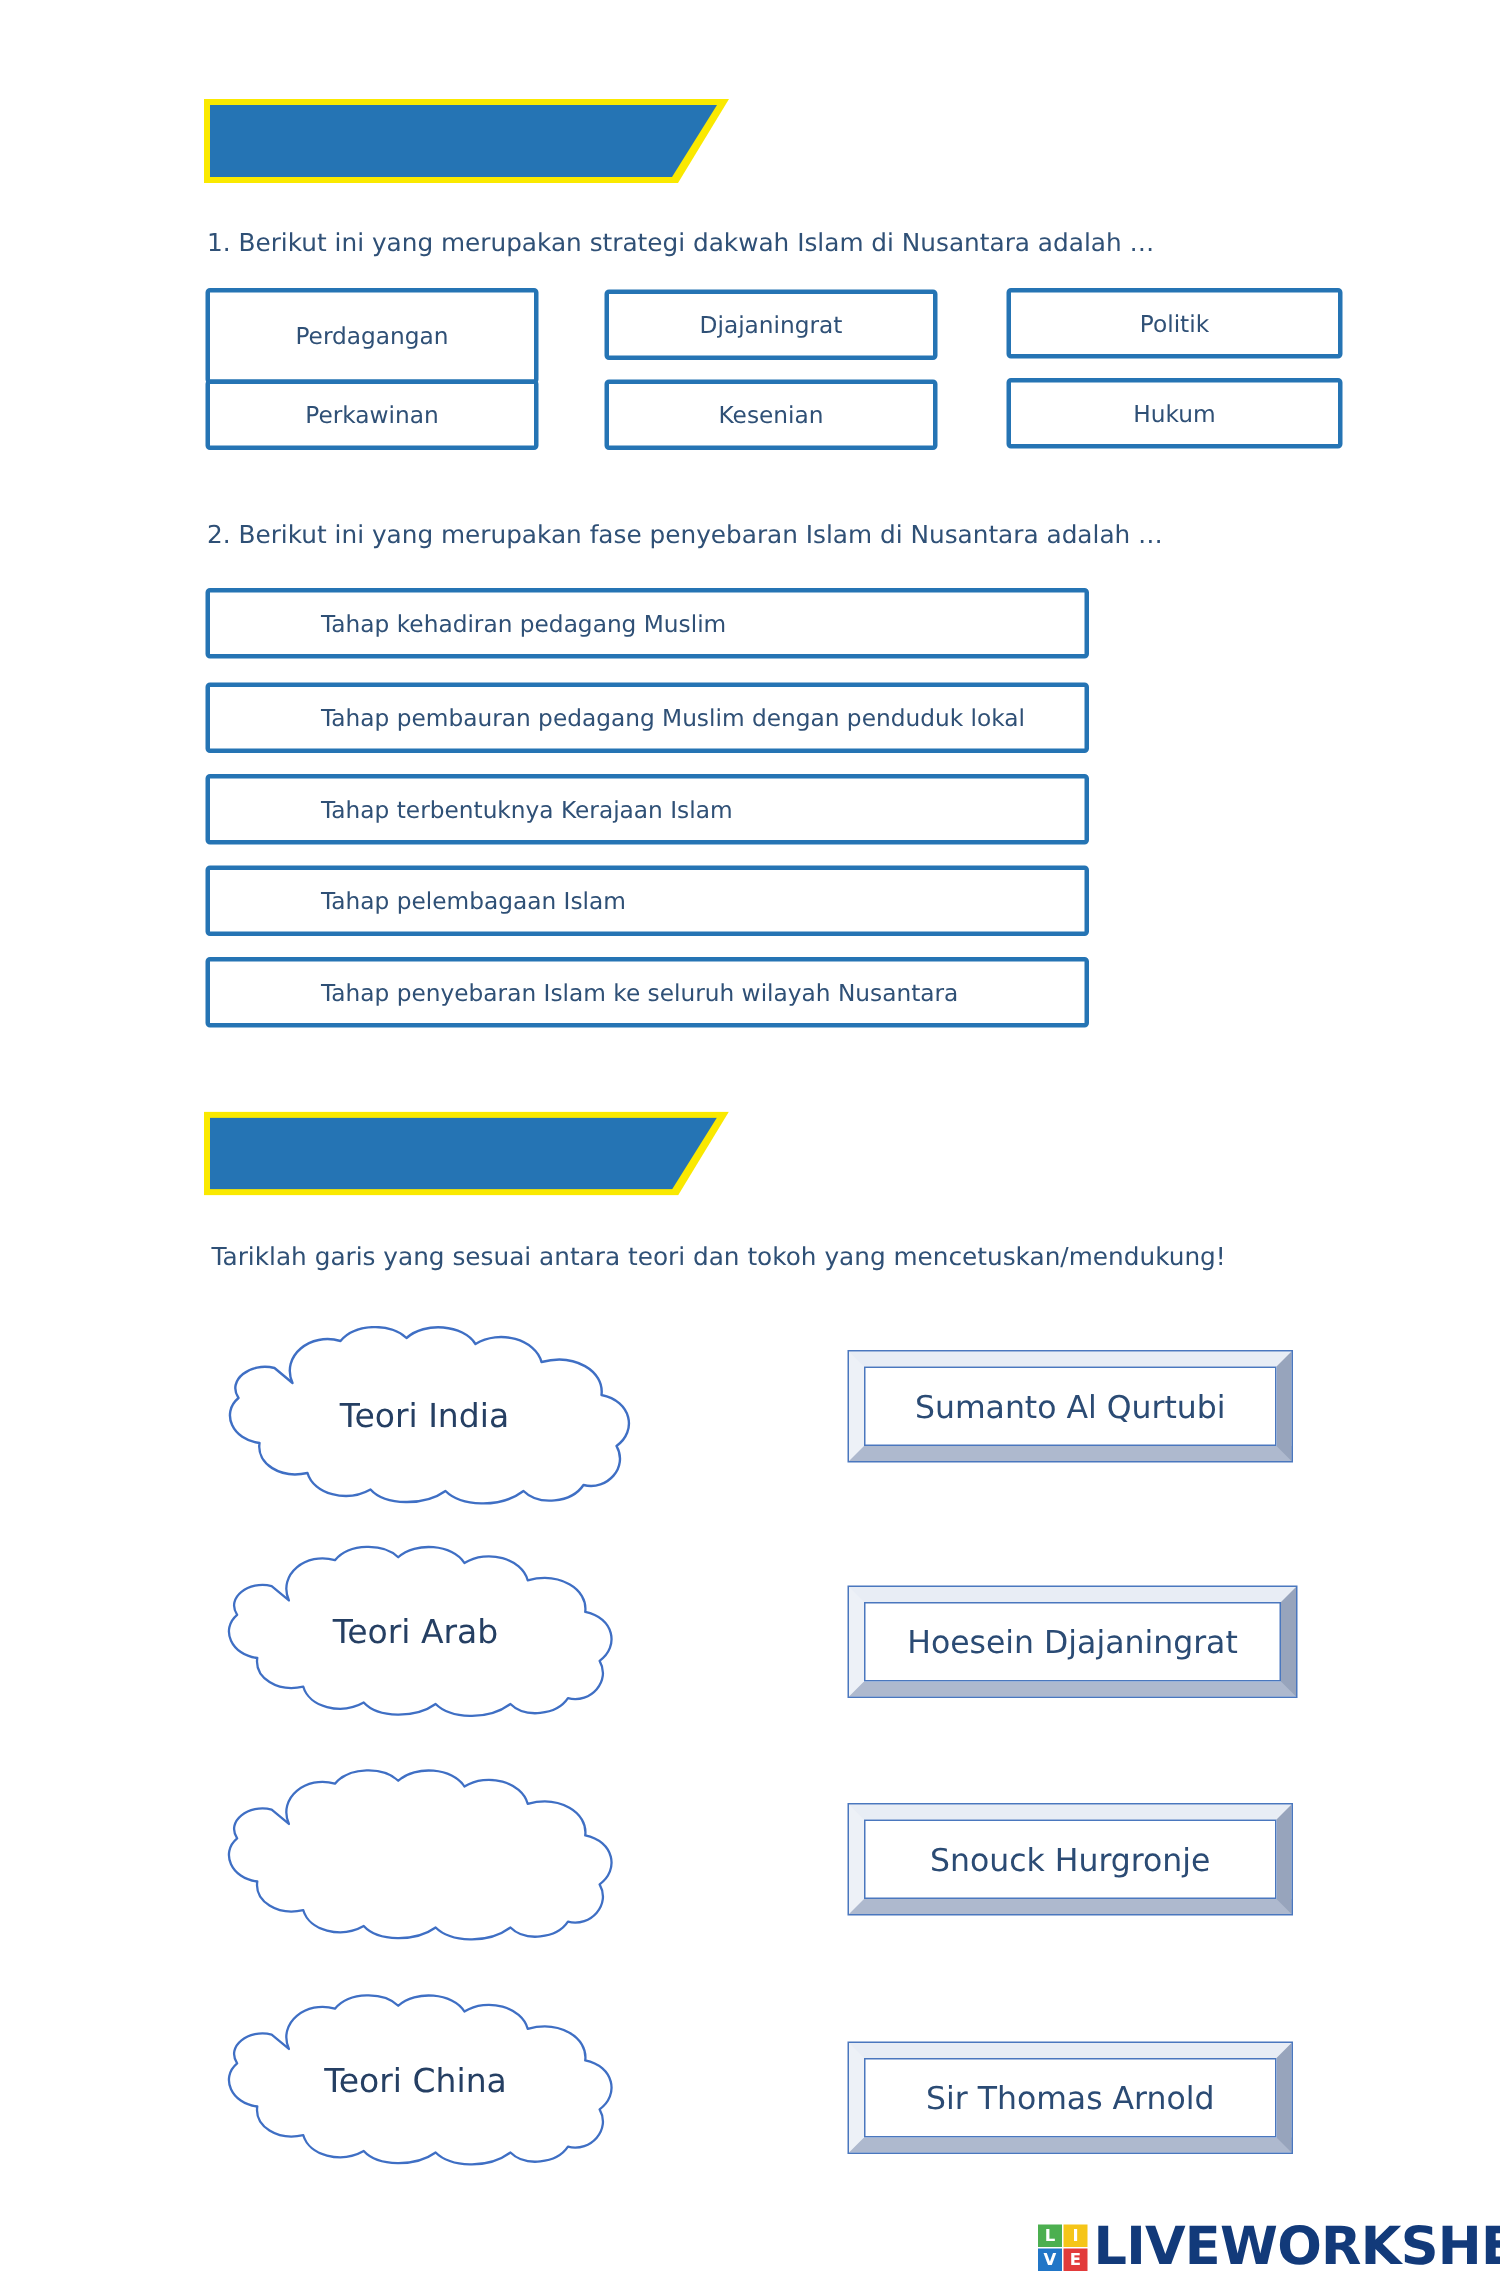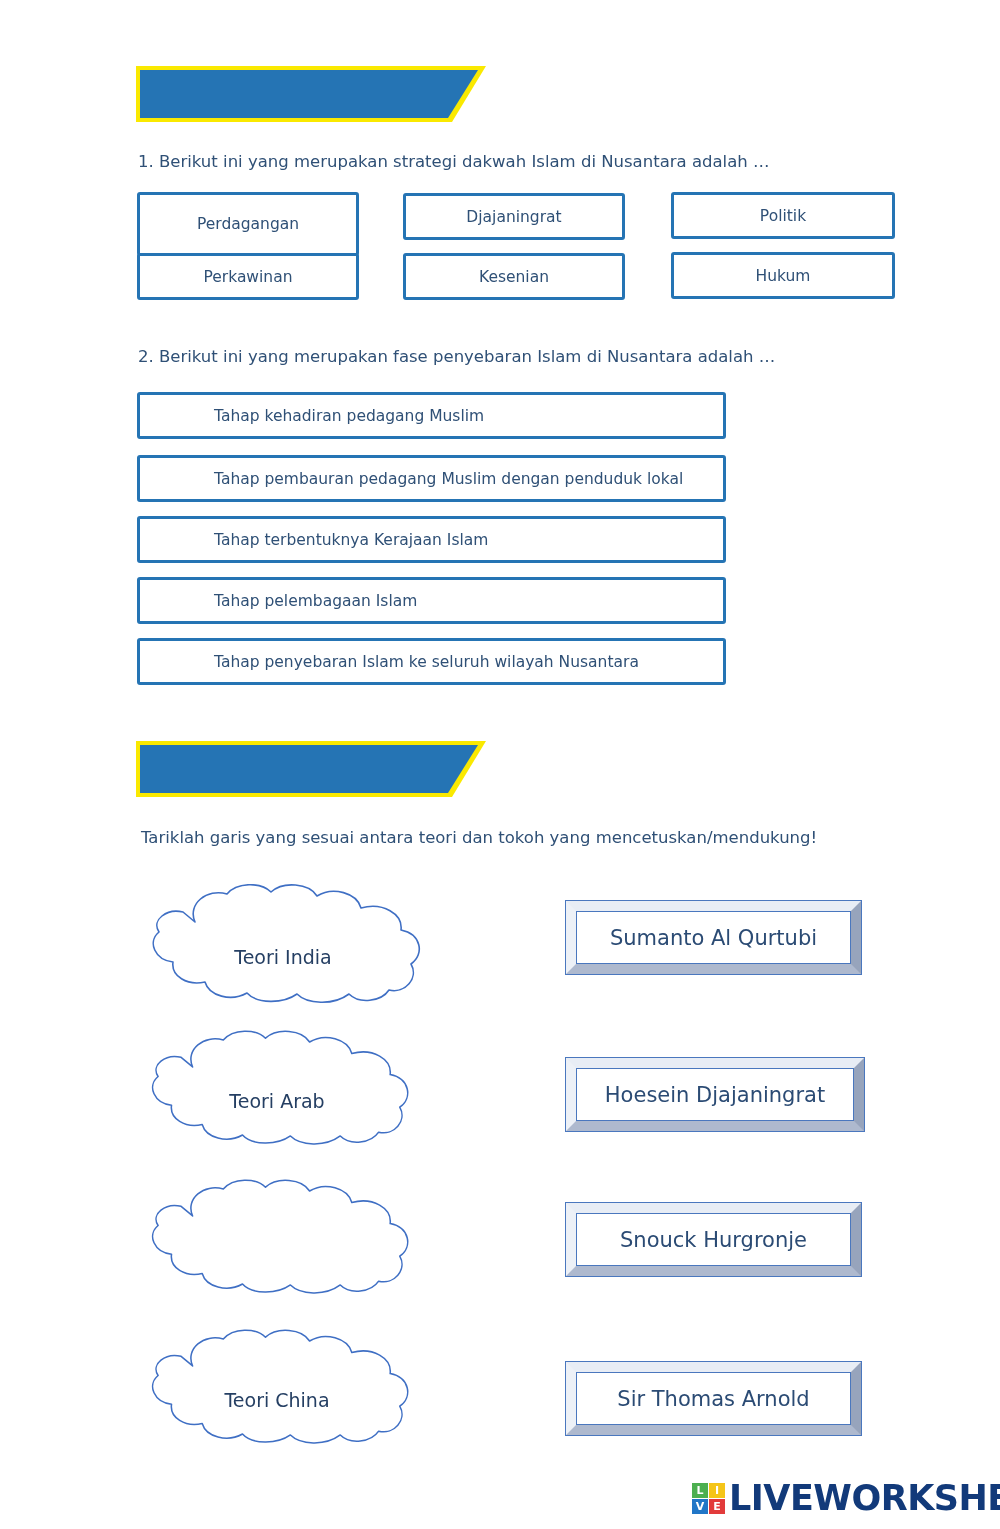--- a/index.html
+++ b/index.html
@@ -83,23 +83,22 @@
   }
   .cloud svg { display: block; }
   .cloud-label {
     position: absolute;
     left: 0;
     width: 100%;
     top: 50%;
     transform: translateY(-50%);
     text-align: center;
     color: #253F63;
-    font-size: 19px;
+    font-size: 22px;
     pointer-events: none;
-    margin-top: 12px;
   }
 
   
   .plate {
     position: absolute;
     box-sizing: border-box;
     background: #ffffff;
     border-style: solid;
     border-width: 10px;
     border-top-color: #E8EDF5;

